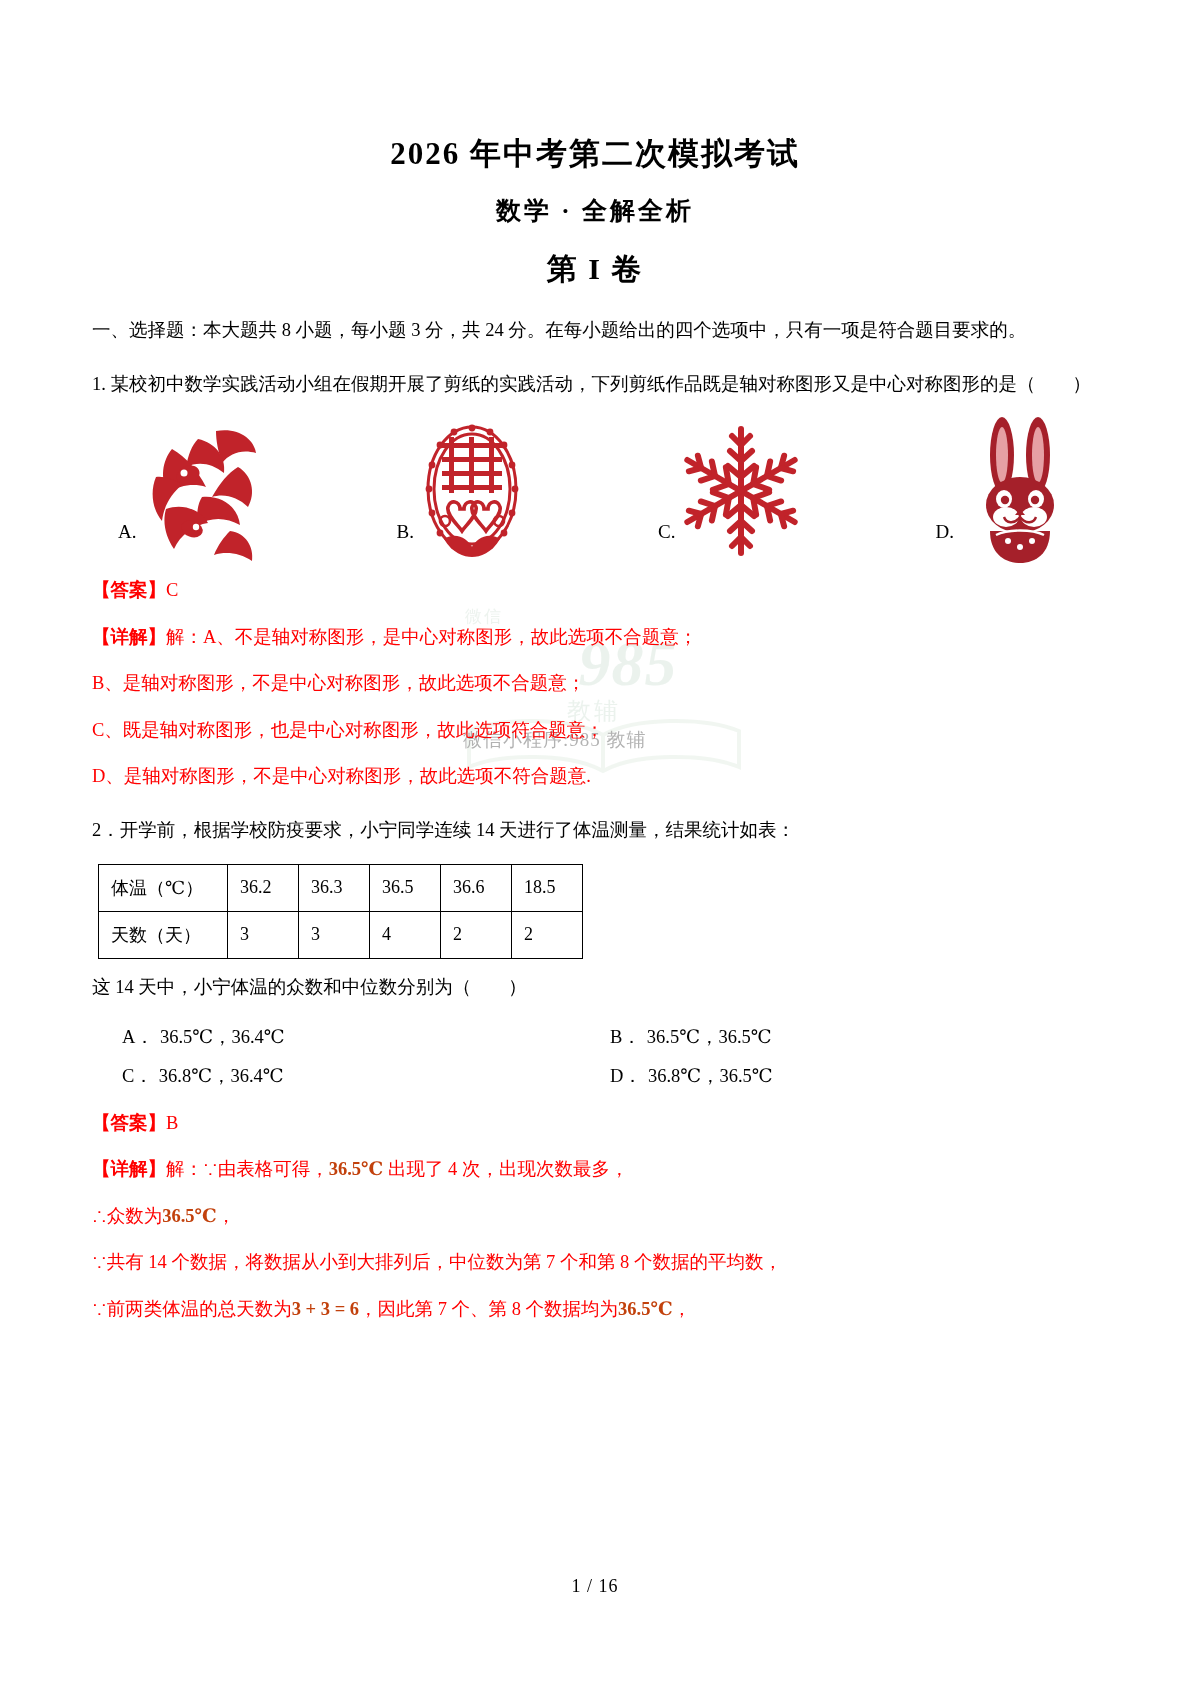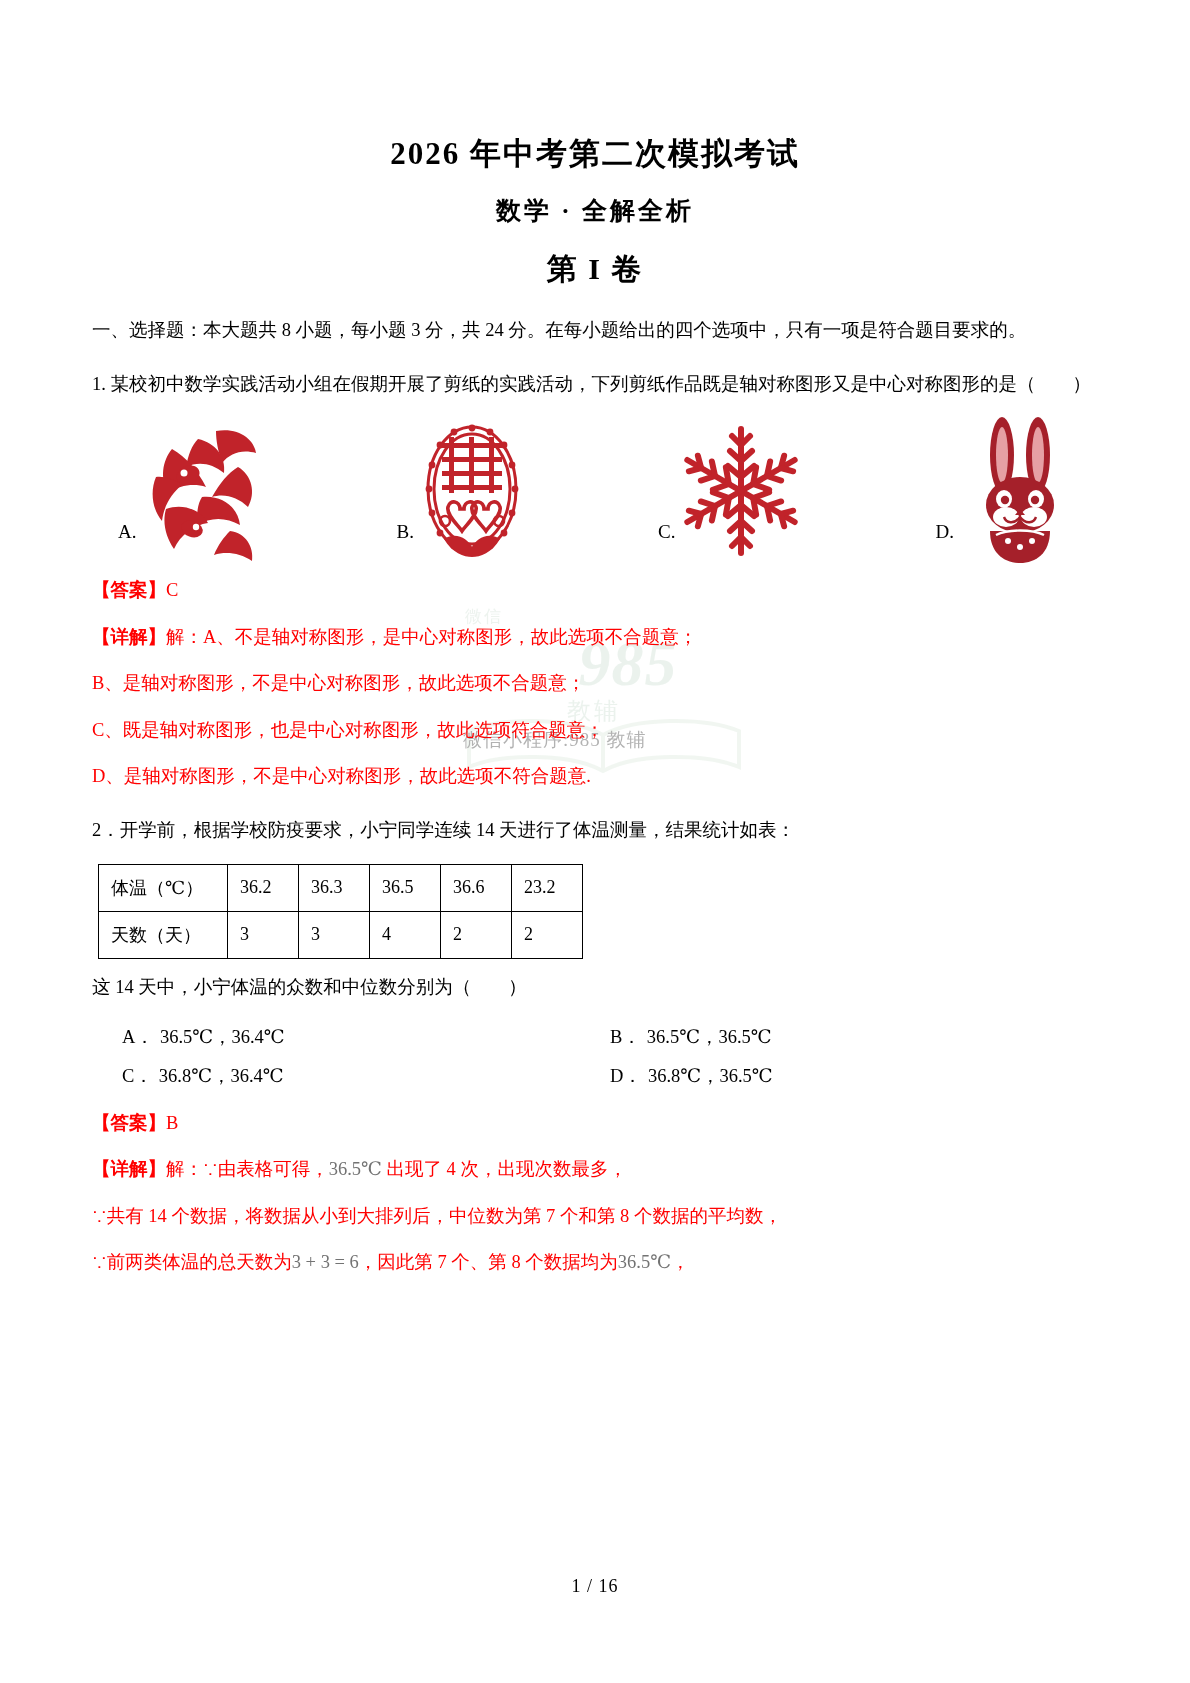--- a/index.html
+++ b/index.html
@@ -157,21 +157,21 @@
     color: #ff0000;
     font-size: 18.5px;
     line-height: 2.03;
     margin: 0;
     margin-top: 9px;
     position: relative;
     z-index: 2;
     text-align: justify;
   }
   .tag { font-weight: bold; }
-  .blk { color: #737373; }
+  .blk { color: #c2410c; font-weight: bold; }
 
   
   .temp-table {
     border-collapse: collapse;
     margin: 14px 0 0 6px;
     position: relative;
     z-index: 2;
     border-radius: 15px;
   }
   .temp-table td {
@@ -368,21 +368,21 @@
   <p class="q-stem">2．开学前，根据学校防疫要求，小宁同学连续 14 天进行了体温测量，结果统计如表：</p>
 
   <table class="temp-table">
     <tbody>
       <tr>
         <td class="head-cell">体温（℃）</td>
         <td class="val-cell">36.2</td>
         <td class="val-cell">36.3</td>
         <td class="val-cell">36.5</td>
         <td class="val-cell">36.6</td>
-        <td class="val-cell">23.2</td>
+        <td class="val-cell">18.5</td>
       </tr>
       <tr>
         <td class="head-cell">天数（天）</td>
         <td class="val-cell">3</td>
         <td class="val-cell">3</td>
         <td class="val-cell">4</td>
         <td class="val-cell">2</td>
         <td class="val-cell">2</td>
       </tr>
     </tbody>
@@ -409,17 +409,18 @@
     </div>
   </div>
 
   <p class="ans-line">
     <span class="tag">【答案】</span><span>B</span>
   </p>
 
   <p class="exp-line">
     <span class="tag">【详解】</span><span class="rich"><span>解：∵由表格可得，</span><span class="blk">36.5℃</span><span> 出现了 4 次，出现次数最多，</span></span>
   </p>
+  <p class="exp-line rich"><span>∴众数为</span><span class="blk">36.5℃</span><span>，</span></p>
   <p class="exp-line rich"><span>∵共有 14 个数据，将数据从小到大排列后，中位数为第 7 个和第 8 个数据的平均数，</span></p>
   <p class="exp-line rich"><span>∵前两类体温的总天数为</span><span class="blk">3 + 3 = 6</span><span>，因此第 7 个、第 8 个数据均为</span><span class="blk">36.5℃</span><span>，</span></p>
 
   <div class="page-footer">1 / 16</div>
 </div>
 
 </body></html>

